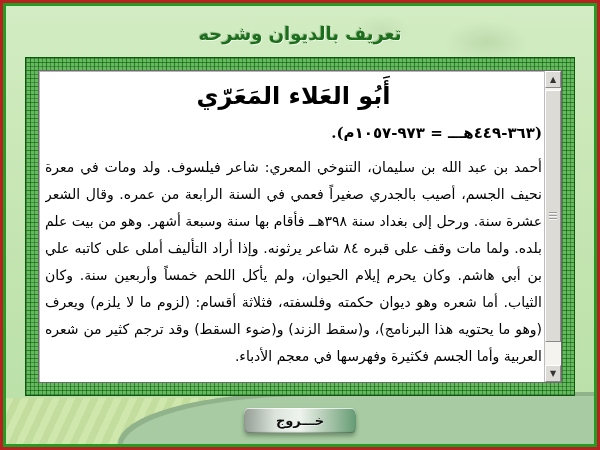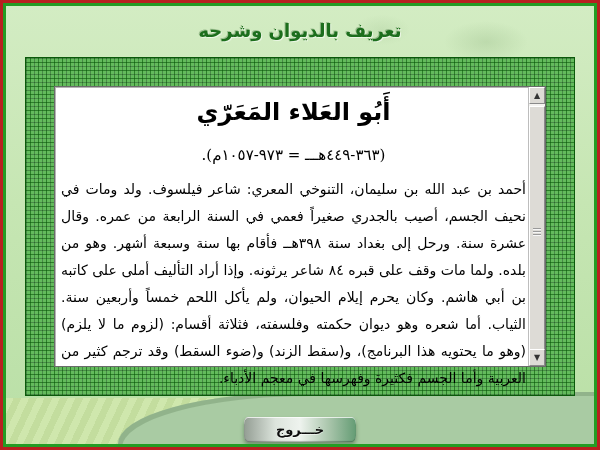--- a/index.html
+++ b/index.html
@@ -15,40 +15,40 @@
              background:radial-gradient(60px 30px at 70% 60%,rgba(120,160,105,.22),rgba(120,160,105,0) 70%),
                         radial-gradient(40px 22px at 30% 40%,rgba(130,170,115,.16),rgba(130,170,115,0) 70%);}
   
   .leaf-light{position:absolute;left:0;bottom:0;width:420px;height:46px;
               background:repeating-linear-gradient(115deg,#cfe7ad 0 7px,#c3dd9e 7px 14px);
               border-top-right-radius:160px 46px;}
   .leaf-sage{position:absolute;left:112px;bottom:0;right:0;height:52px;
              background:#a9cba3;border-top-left-radius:210px 58px;
              box-shadow:inset 4px 4px 0 rgba(125,160,120,.55);}
   
-  .titlebar{position:absolute;left:0;top:14px;width:100%;height:34px;
-            display:flex;align-items:flex-start;justify-content:center;}
+  .titlebar{position:absolute;left:0;top:4px;width:100%;height:34px;
+            display:flex;align-items:flex-end;justify-content:center;}
   .titlebar span{font-size:18px;font-weight:bold;color:#1c6e1c;letter-spacing:1px;
                  text-shadow:1px 1px 0 rgba(255,255,255,.55), -1px -1px 0 rgba(0,60,0,.25);}
   
   .frame{position:absolute;left:19px;top:51px;width:550px;height:339px;box-sizing:border-box;
-         border:1px solid #0a5a0a;padding:28px;
+         border:1px solid #0a5a0a;padding:12px;
          background-color:#63bb5c;
          background-image:
            repeating-linear-gradient(90deg,rgba(9,86,9,.6) 0 1px,rgba(0,0,0,0) 1px 4px),
            repeating-linear-gradient(0deg,rgba(9,86,9,.6) 0 1px,rgba(0,0,0,0) 1px 4px),
            repeating-linear-gradient(90deg,rgba(255,255,255,.45) 0 1px,rgba(0,0,0,0) 1px 8px),
            repeating-linear-gradient(0deg,rgba(255,255,255,.45) 0 1px,rgba(0,0,0,0) 1px 8px);}
   .white-box{position:relative;width:100%;height:100%;box-sizing:border-box;background:#ffffff;
              border:1px solid #6b6b6b;box-shadow:inset 1px 1px 0 rgba(90,90,90,.45);}
   
   .article{position:absolute;top:0;left:6px;right:19px;bottom:0;direction:rtl;color:#000;}
   .a-title{margin-top:10px;text-align:center;font-size:24px;font-weight:bold;
            font-family:"DejaVu Serif","DejaVu Sans",serif;}
-  .a-dates{margin-top:20px;text-align:center;font-size:15px;font-weight:normal;
+  .a-dates{margin-top:14px;font-size:15px;font-weight:bold;
            font-family:"DejaVu Serif","DejaVu Sans",serif;}
   .a-body{margin-top:12px;font-size:14px;line-height:27px;}
   .a-line{height:27px;overflow:hidden;text-align:justify;text-align-last:justify;}
   .a-line.last{text-align:right;text-align-last:right;}
   
   .sbar{position:absolute;top:0;right:0;bottom:0;width:17px;background:#f4f3f0;
         border-left:1px solid #bdbdbd;box-sizing:border-box;}
   .sb-btn{position:absolute;left:0;width:16px;height:17px;background:#dddbd6;
           border:1px solid;border-color:#ffffff #8a8a8a #8a8a8a #ffffff;box-sizing:border-box;
           display:flex;align-items:center;justify-content:center;
@@ -58,21 +58,21 @@
   .sb-thumb{position:absolute;left:0;top:19px;width:16px;height:252px;background:#dddbd6;
             border:1px solid;border-color:#ffffff #8a8a8a #8a8a8a #ffffff;box-sizing:border-box;}
   .sb-grip{position:absolute;left:3px;right:3px;top:50%;margin-top:-4px;height:8px;
            background:repeating-linear-gradient(180deg,#9a9a9a 0 1px,#f6f6f6 1px 2px,rgba(0,0,0,0) 2px 3px);}
   
   .exit-btn{position:absolute;left:238px;top:402px;width:112px;height:25px;border:none;cursor:pointer;
             background:linear-gradient(90deg,#939d93 0%,#dce4dc 28%,#eef3ee 50%,#a9c5ab 76%,#649c74 100%);
             border-radius:4px/7px;
             box-shadow:0 3px 4px rgba(40,70,40,.45),inset 0 1px 0 rgba(255,255,255,.75),inset 0 -1px 1px rgba(0,0,0,.28);
             font-family:"DejaVu Sans",sans-serif;font-size:13px;font-weight:bold;color:#0d0d0d;
-            text-shadow:0 1px 0 rgba(255,255,255,.5);margin-top:9px;}
+            text-shadow:0 1px 0 rgba(255,255,255,.5);}
 </style>
 </head>
 <body>
 
 <div id="app">
   <div class="green-ring"></div>
   <div class="stage">
     <div class="faint-art"></div>
     <div class="leaf-light"></div>
     <div class="leaf-sage"></div>

